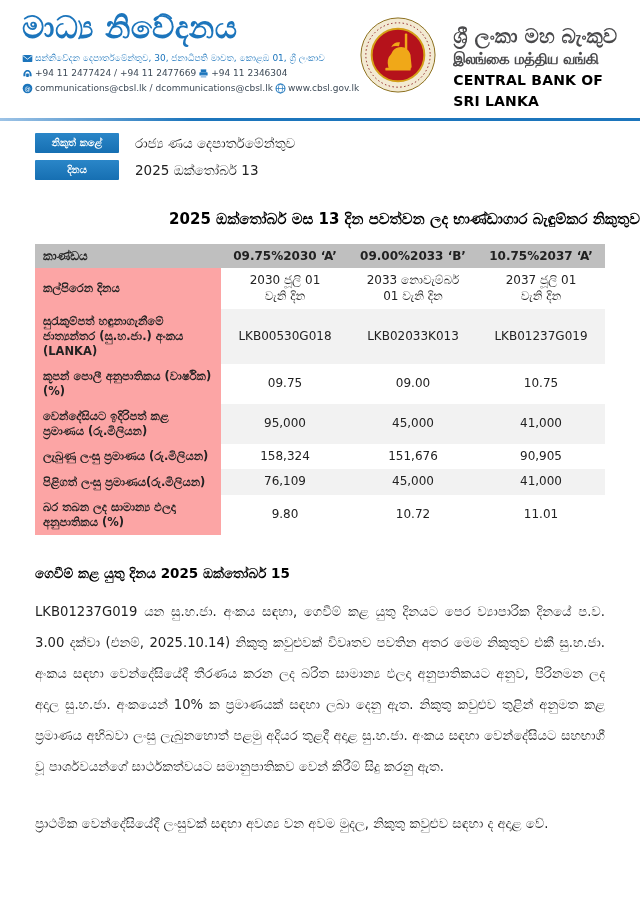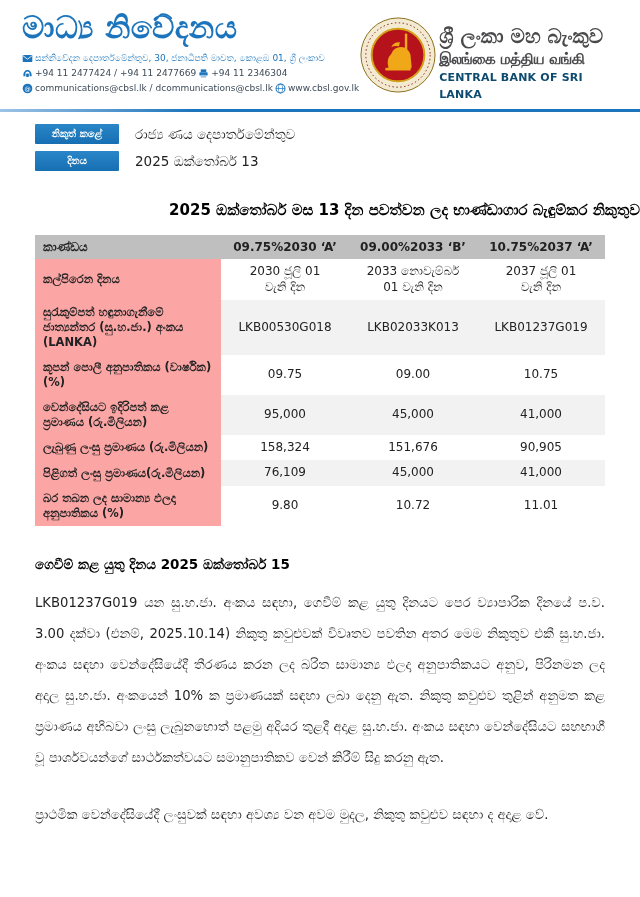--- a/index.html
+++ b/index.html
@@ -11,25 +11,25 @@
     color:#222; position:relative; overflow:hidden;
   }
   
   .masthead { display:flex; justify-content:space-between; padding:10px 20px 0 22px; }
   .mast-left { width:345px; }
   .mast-title { font-size:31px; font-weight:bold; color:var(--accent); line-height:1.15; letter-spacing:0.5px; }
   .contact-line { display:flex; align-items:center; gap:2px; font-size:9px; margin-top:4px; color:#3d4a57; white-space:nowrap; }
   .contact-line.addr { color:var(--accent); margin-top:7px; }
   .cicon { display:inline-flex; width:11px; height:11px; flex:0 0 auto; }
   .cicon svg { width:11px; height:11px; }
-  .mast-right { display:flex; align-items:flex-start; gap:2px; padding-top:6px; }
+  .mast-right { display:flex; align-items:flex-start; gap:16px; padding-top:6px; }
   .bank-names { display:flex; flex-direction:column; justify-content:center; padding-top:8px; }
   .bank-si { font-size:20px; font-weight:bold; color:#4a4a4c; line-height:1.25; }
   .bank-ta { font-size:15px; font-weight:bold; color:#4a4a4c; line-height:1.4; }
-  .bank-en { font-size:11px; font-weight:bold; color:#0c4a6e; line-height:1.5; letter-spacing:0.2px; }
+  .bank-en { font-size:14px; font-weight:bold; color:#000000; line-height:1.5; letter-spacing:0.2px; }
   .logo { width:78px; height:80px; flex:0 0 auto; }
   
   .rule { height:3px; background:linear-gradient(to right,#9dc3e6,var(--accent) 30%,var(--accent)); margin-top:6px; }
   
   .meta { padding:12px 35px 0; }
   .meta-row { display:flex; align-items:center; margin-bottom:7px; }
   .meta-tag {
     background:linear-gradient(#2a86c8,#166fb2); color:#fff; font-size:10px; font-weight:bold;
     width:84px; text-align:center; padding:4px 4px; border-radius:1px;
   }

